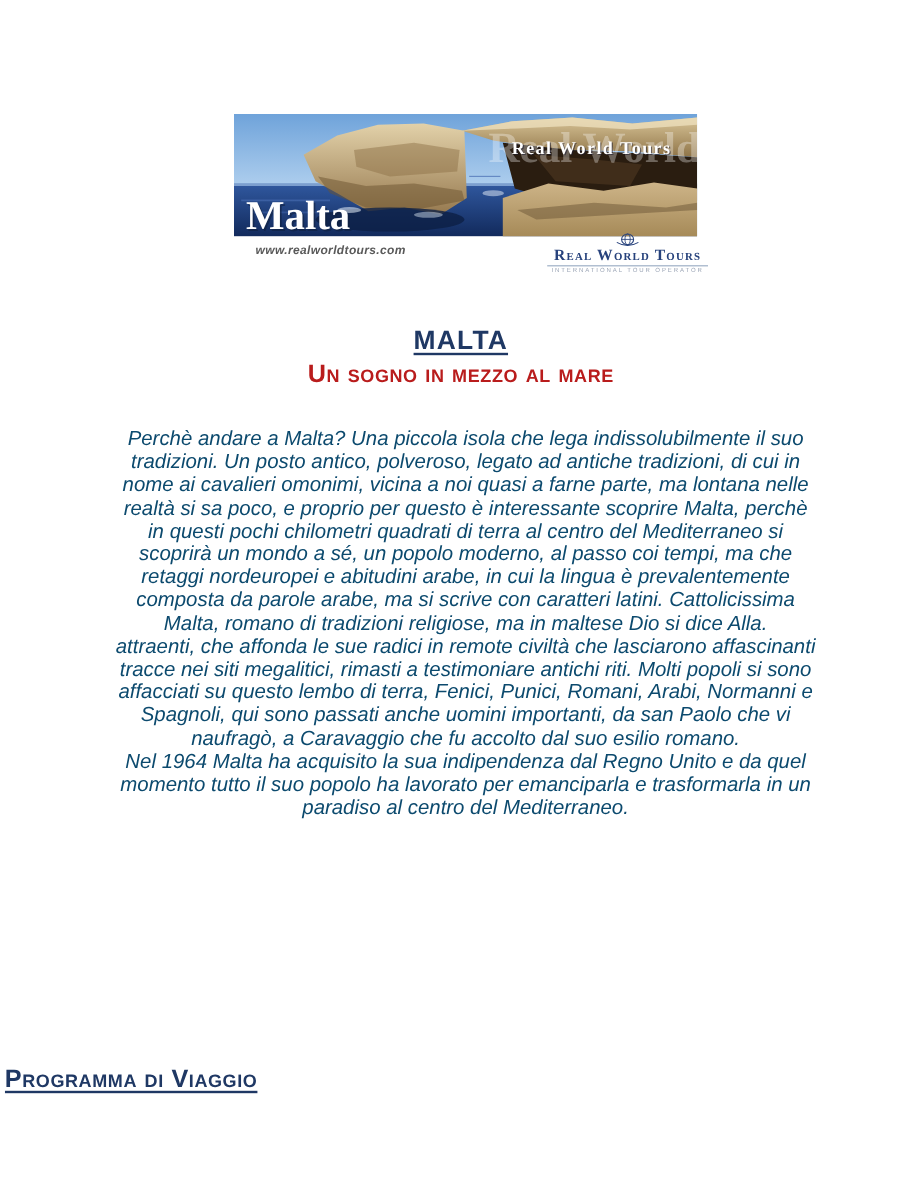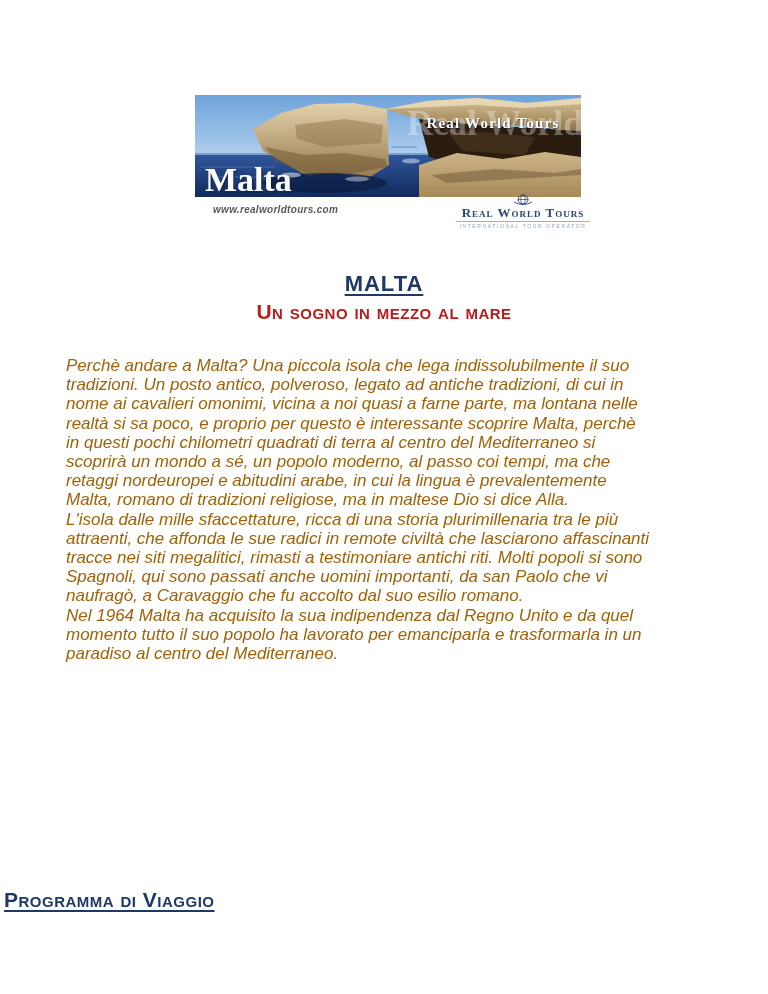--- a/index.html
+++ b/index.html
@@ -27,22 +27,22 @@
   .doc-title{
     position:absolute;top:271px;left:0;width:100%;text-align:center;
     font-size:22px;font-weight:700;letter-spacing:1px;color:#1f3864;
   }
   .doc-title span{text-decoration:underline;text-underline-offset:3px;}
   .doc-subtitle{
     position:absolute;top:300px;left:0;width:100%;text-align:center;
     font-variant:small-caps;font-size:21px;font-weight:700;letter-spacing:.5px;color:#b91c1c;
   }
   .intro{
-    position:absolute;top:356px;left:62px;width:644px;text-align:left;
-    font-style:italic;font-size:17px;line-height:19.2px;color:#a16207;
+    position:absolute;top:356px;left:62px;width:644px;text-align:center;
+    font-style:italic;font-size:17px;line-height:19.2px;color:#0c4a6e;
   }
   .intro div{white-space:nowrap;}
   .footer-heading{
     position:absolute;top:888px;left:0;width:100%;
     font-variant:small-caps;font-size:21px;font-weight:700;letter-spacing:.5px;color:#1f3864;
   }
   .footer-heading span{text-decoration:underline;text-underline-offset:3px;}
 </style>
 </head>
 <body>
@@ -127,24 +127,25 @@
   <div class="doc-subtitle">Un sogno in mezzo al mare</div>
 
   <div class="intro">
       <div>Perchè andare a Malta? Una piccola isola che lega indissolubilmente il suo</div>
       <div>tradizioni. Un posto antico, polveroso, legato ad antiche tradizioni, di cui in</div>
       <div>nome ai cavalieri omonimi, vicina a noi quasi a farne parte, ma lontana nelle</div>
       <div>realtà si sa poco, e proprio per questo è interessante scoprire Malta, perchè</div>
       <div>in questi pochi chilometri quadrati di terra al centro del Mediterraneo si</div>
       <div>scoprirà un mondo a sé, un popolo moderno, al passo coi tempi, ma che</div>
       <div>retaggi nordeuropei e abitudini arabe, in cui la lingua è prevalentemente</div>
+      <div>composta da parole arabe, ma si scrive con caratteri latini. Cattolicissima</div>
       <div>Malta, romano di tradizioni religiose, ma in maltese Dio si dice Alla.</div>
-      <div>L'isola dalle mille sfaccettature, ricca di una storia plurimillenaria tra le più</div>
       <div>attraenti, che affonda le sue radici in remote civiltà che lasciarono affascinanti</div>
       <div>tracce nei siti megalitici, rimasti a testimoniare antichi riti. Molti popoli si sono</div>
+      <div>affacciati su questo lembo di terra, Fenici, Punici, Romani, Arabi, Normanni e</div>
       <div>Spagnoli, qui sono passati anche uomini importanti, da san Paolo che vi</div>
       <div>naufragò, a Caravaggio che fu accolto dal suo esilio romano.</div>
       <div>Nel 1964 Malta ha acquisito la sua indipendenza dal Regno Unito e da quel</div>
       <div>momento tutto il suo popolo ha lavorato per emanciparla e trasformarla in un</div>
       <div>paradiso al centro del Mediterraneo.</div>
     </div>
 
   <div class="footer-heading">
     <span>Programma di Viaggio</span>
   </div>

